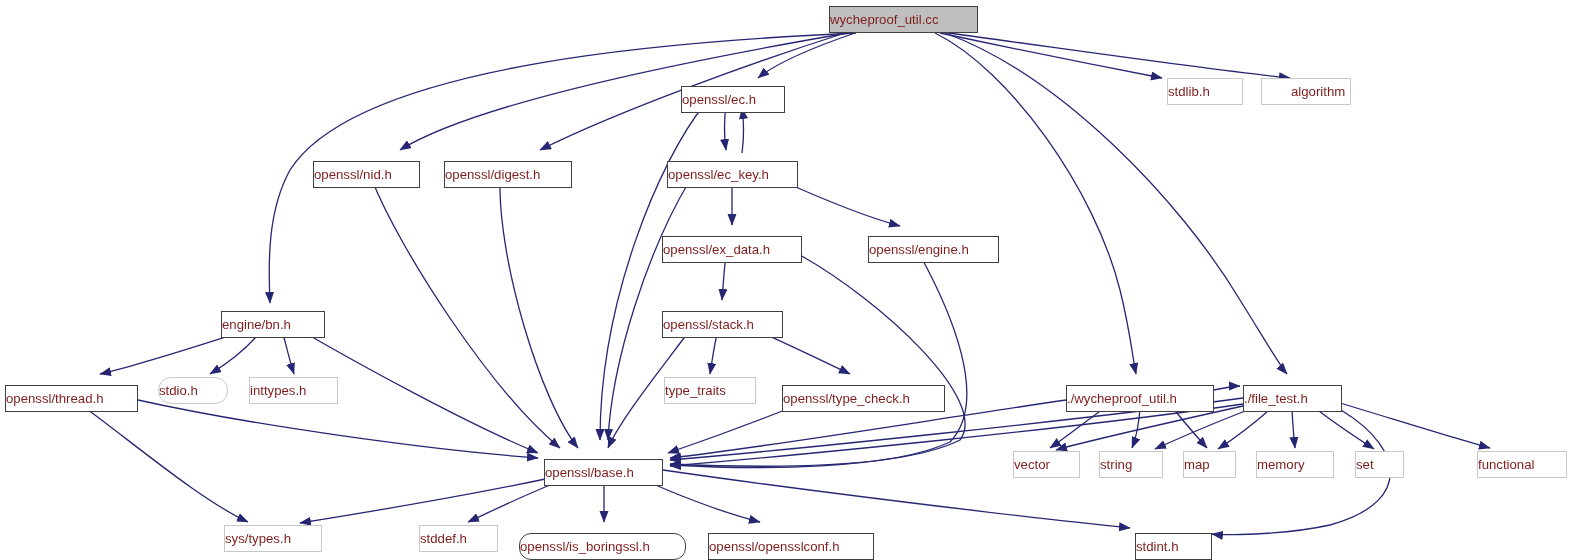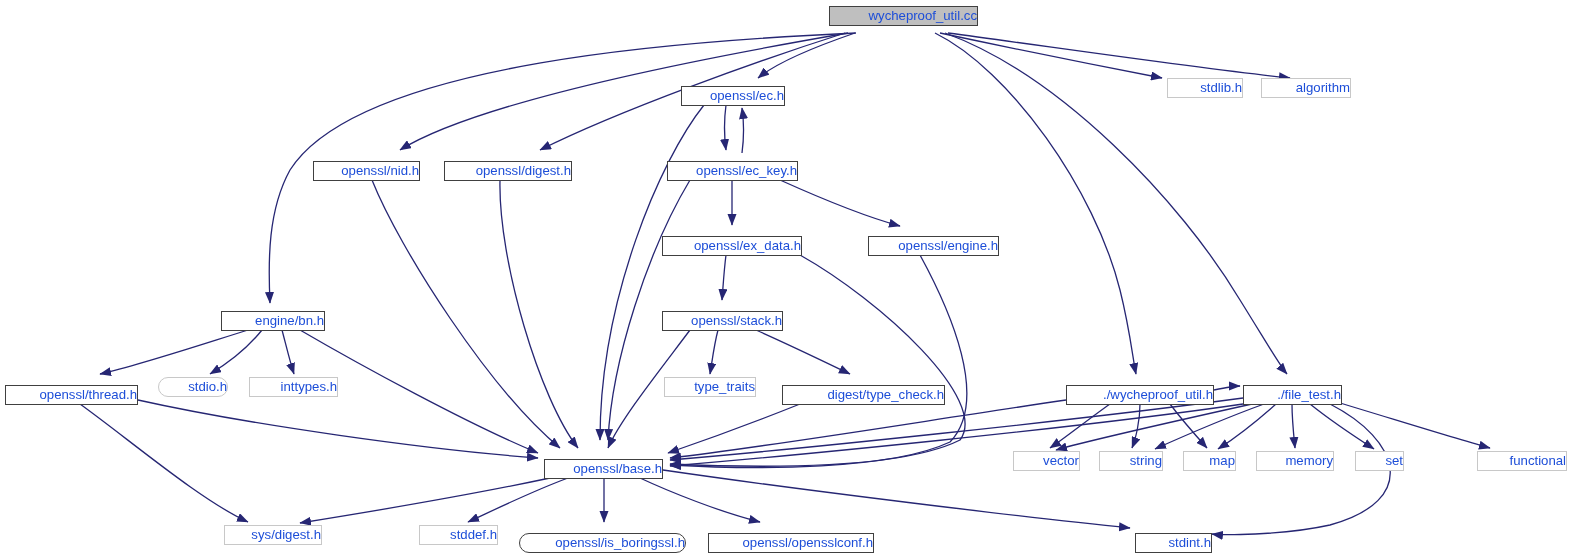--- a/index.html
+++ b/index.html
@@ -20,28 +20,28 @@
     left: 0;
     top: 0;
     width: 1574px;
     height: 560px;
   }
   .node {
     position: absolute;
     box-sizing: border-box;
     display: flex;
     align-items: center;
-    justify-content: flex-end;
+    justify-content: flex-start;
     white-space: nowrap;
     font-size: 13.2px;
     line-height: 1;
-    color: #1d4ed8;
+    color: #7f1d1d;
     background: #ffffff;
     border: 1px solid #c8c8c8;
-    height: 20px;
+    height: 27px;
     cursor: pointer;
     z-index: 2;
   }
   .node.strong {
     border: 1.5px solid #404040;
     margin-top: 8px;
   }
   .node.root {
     background: #bfbfbf;
     border: 1.5px solid #404040;
@@ -151,21 +151,21 @@
       <div class="node light" style="left: 158px; top: 377px; width: 70px; border-radius: 13px;">
         <span>stdio.h</span>
       </div>
       <div class="node light" style="left: 249px; top: 377px; width: 89px;">
         <span>inttypes.h</span>
       </div>
       <div class="node light" style="left: 664px; top: 377px; width: 92px;">
         <span>type_traits</span>
       </div>
       <div class="node strong" style="left: 782px; top: 377px; width: 163px;">
-        <span>digest/type_check.h</span>
+        <span>openssl/type_check.h</span>
       </div>
       <div class="node strong" style="left: 1066px; top: 377px; width: 148px;">
         <span>./wycheproof_util.h</span>
       </div>
       <div class="node strong" style="left: 1243px; top: 377px; width: 99px;">
         <span>./file_test.h</span>
       </div>
       <div class="node strong" style="left: 544px; top: 451px; width: 119px;">
         <span>openssl/base.h</span>
       </div>
@@ -181,21 +181,21 @@
       <div class="node light" style="left: 1256px; top: 451px; width: 78px;">
         <span>memory</span>
       </div>
       <div class="node light" style="left: 1355px; top: 451px; width: 49px;">
         <span>set</span>
       </div>
       <div class="node light" style="left: 1477px; top: 451px; width: 90px;">
         <span>functional</span>
       </div>
       <div class="node light" style="left: 224px; top: 525px; width: 98px;">
-        <span>sys/digest.h</span>
+        <span>sys/types.h</span>
       </div>
       <div class="node light" style="left: 419px; top: 525px; width: 79px;">
         <span>stddef.h</span>
       </div>
       <div class="node strong" style="left: 519px; top: 525px; width: 167px; border-radius: 12px;">
         <span>openssl/is_boringssl.h</span>
       </div>
       <div class="node strong" style="left: 708px; top: 525px; width: 166px;">
         <span>openssl/opensslconf.h</span>
       </div>

